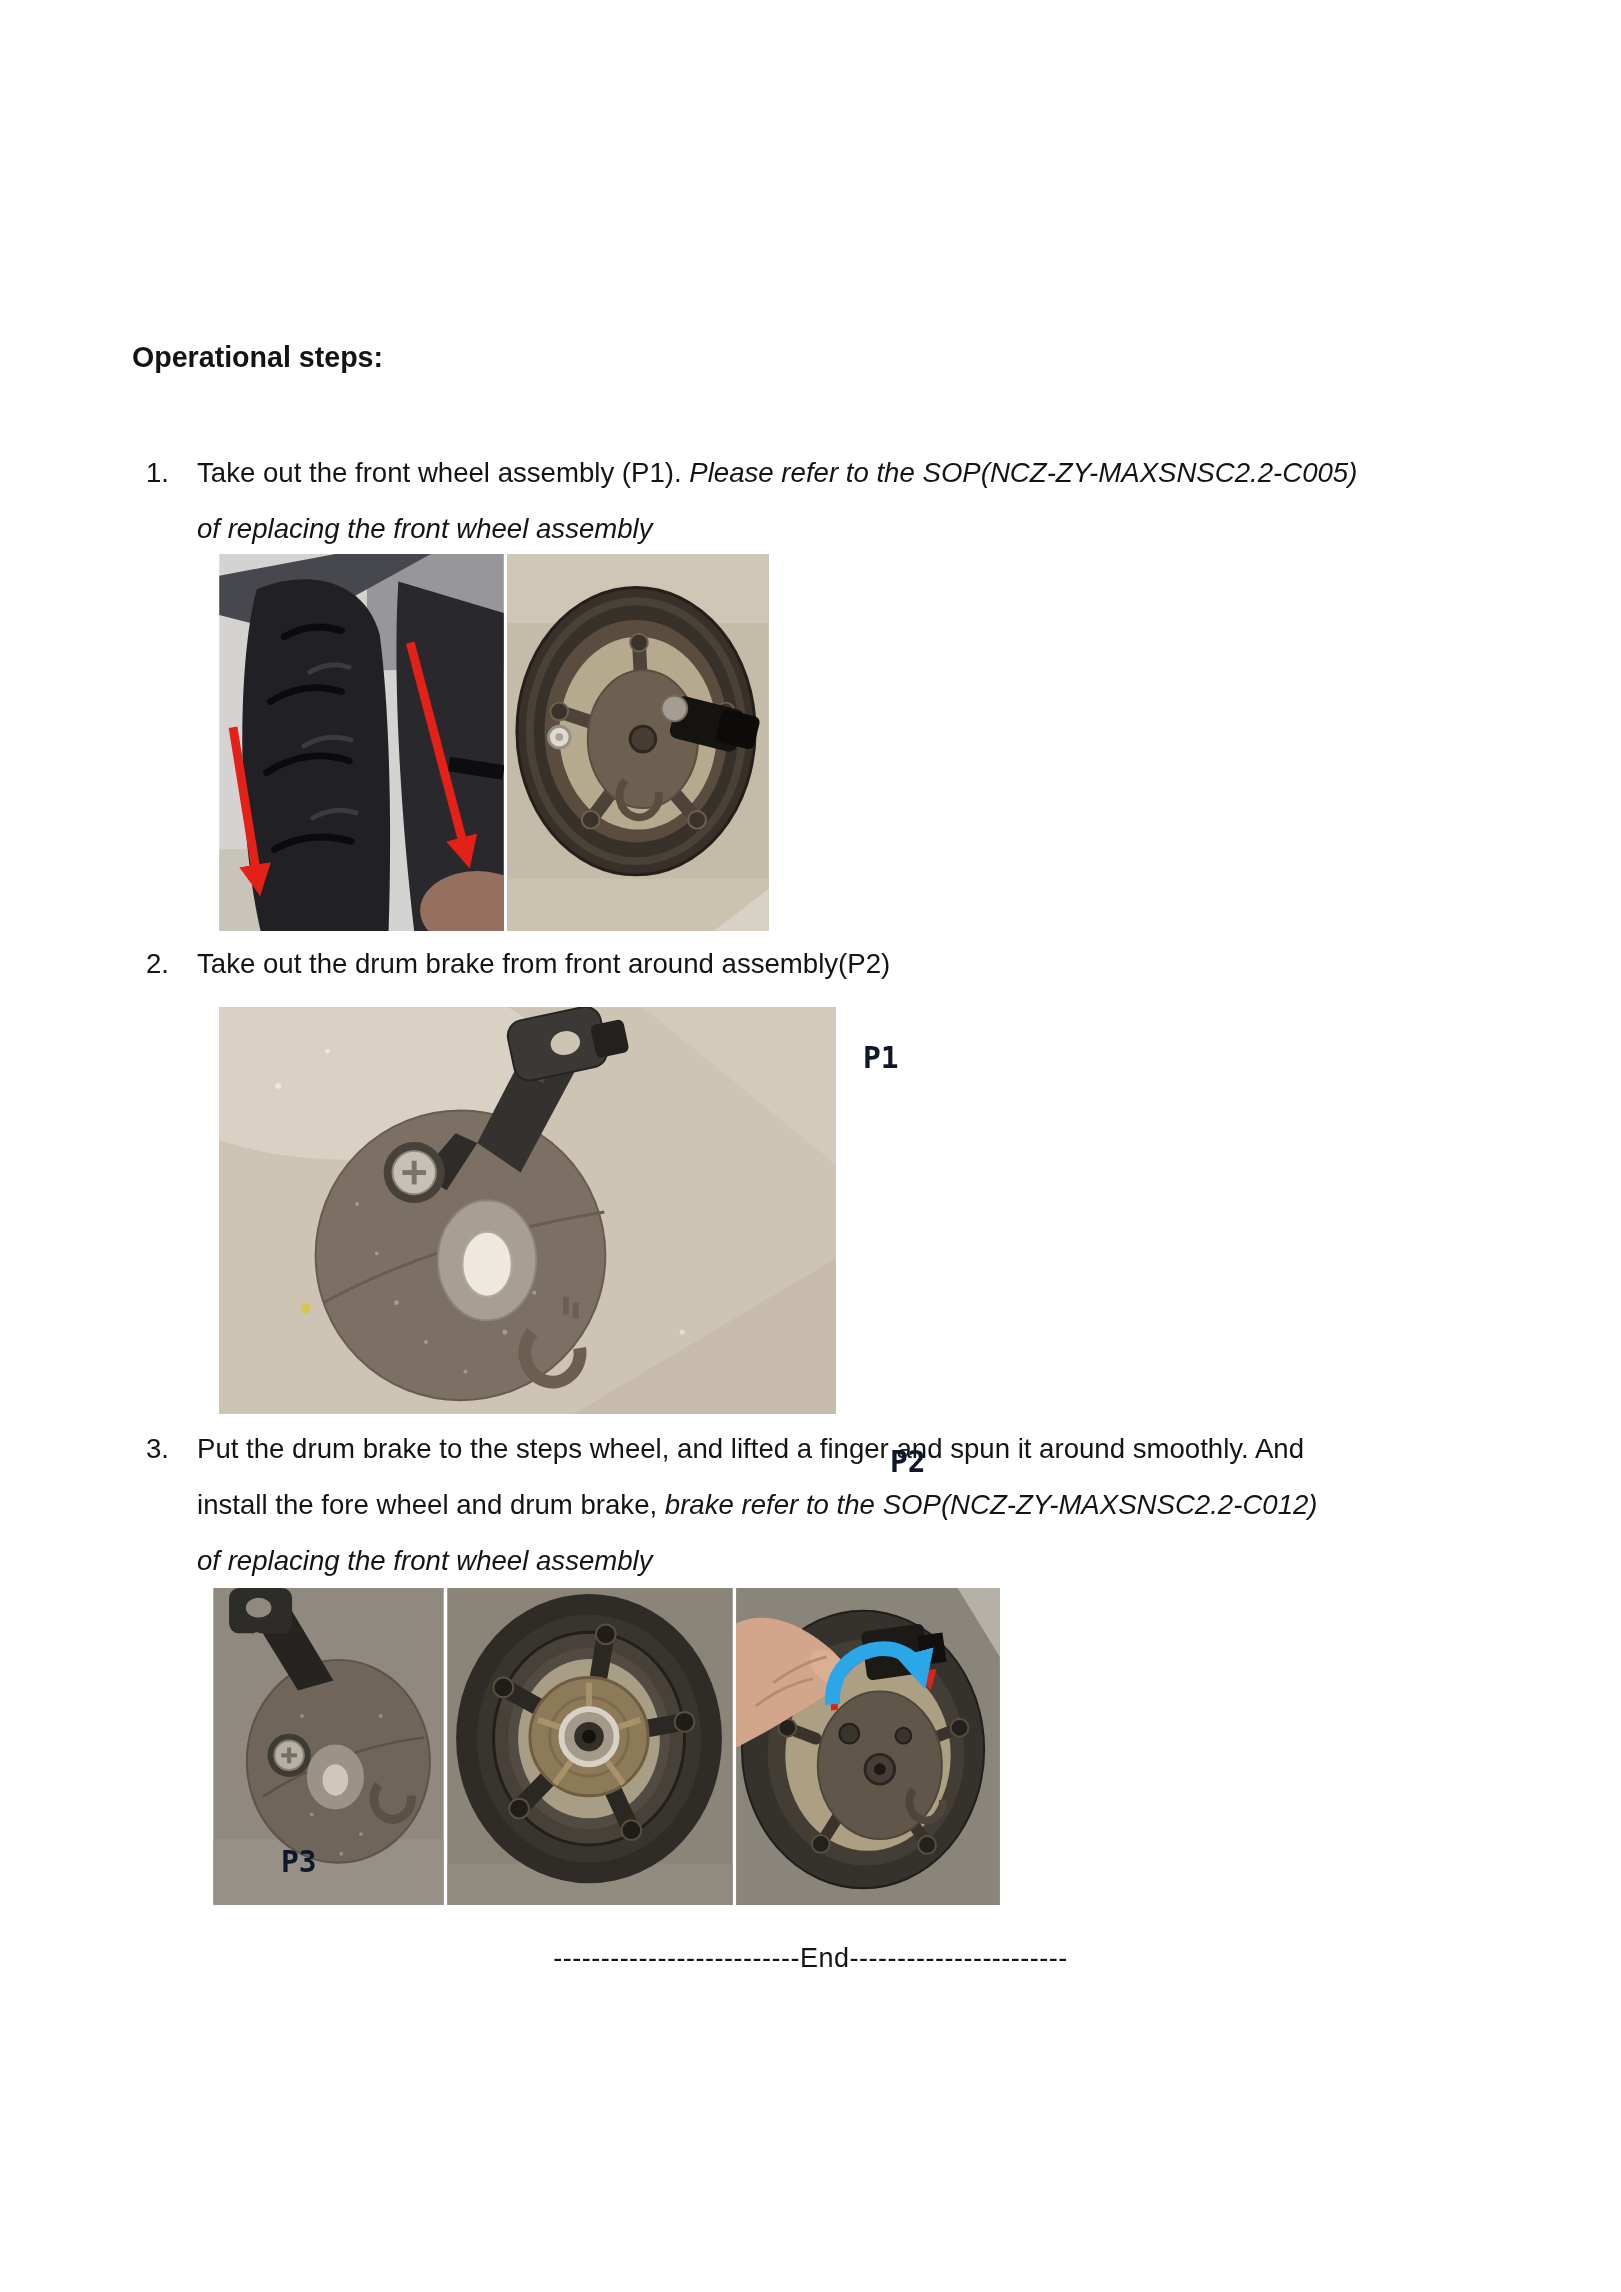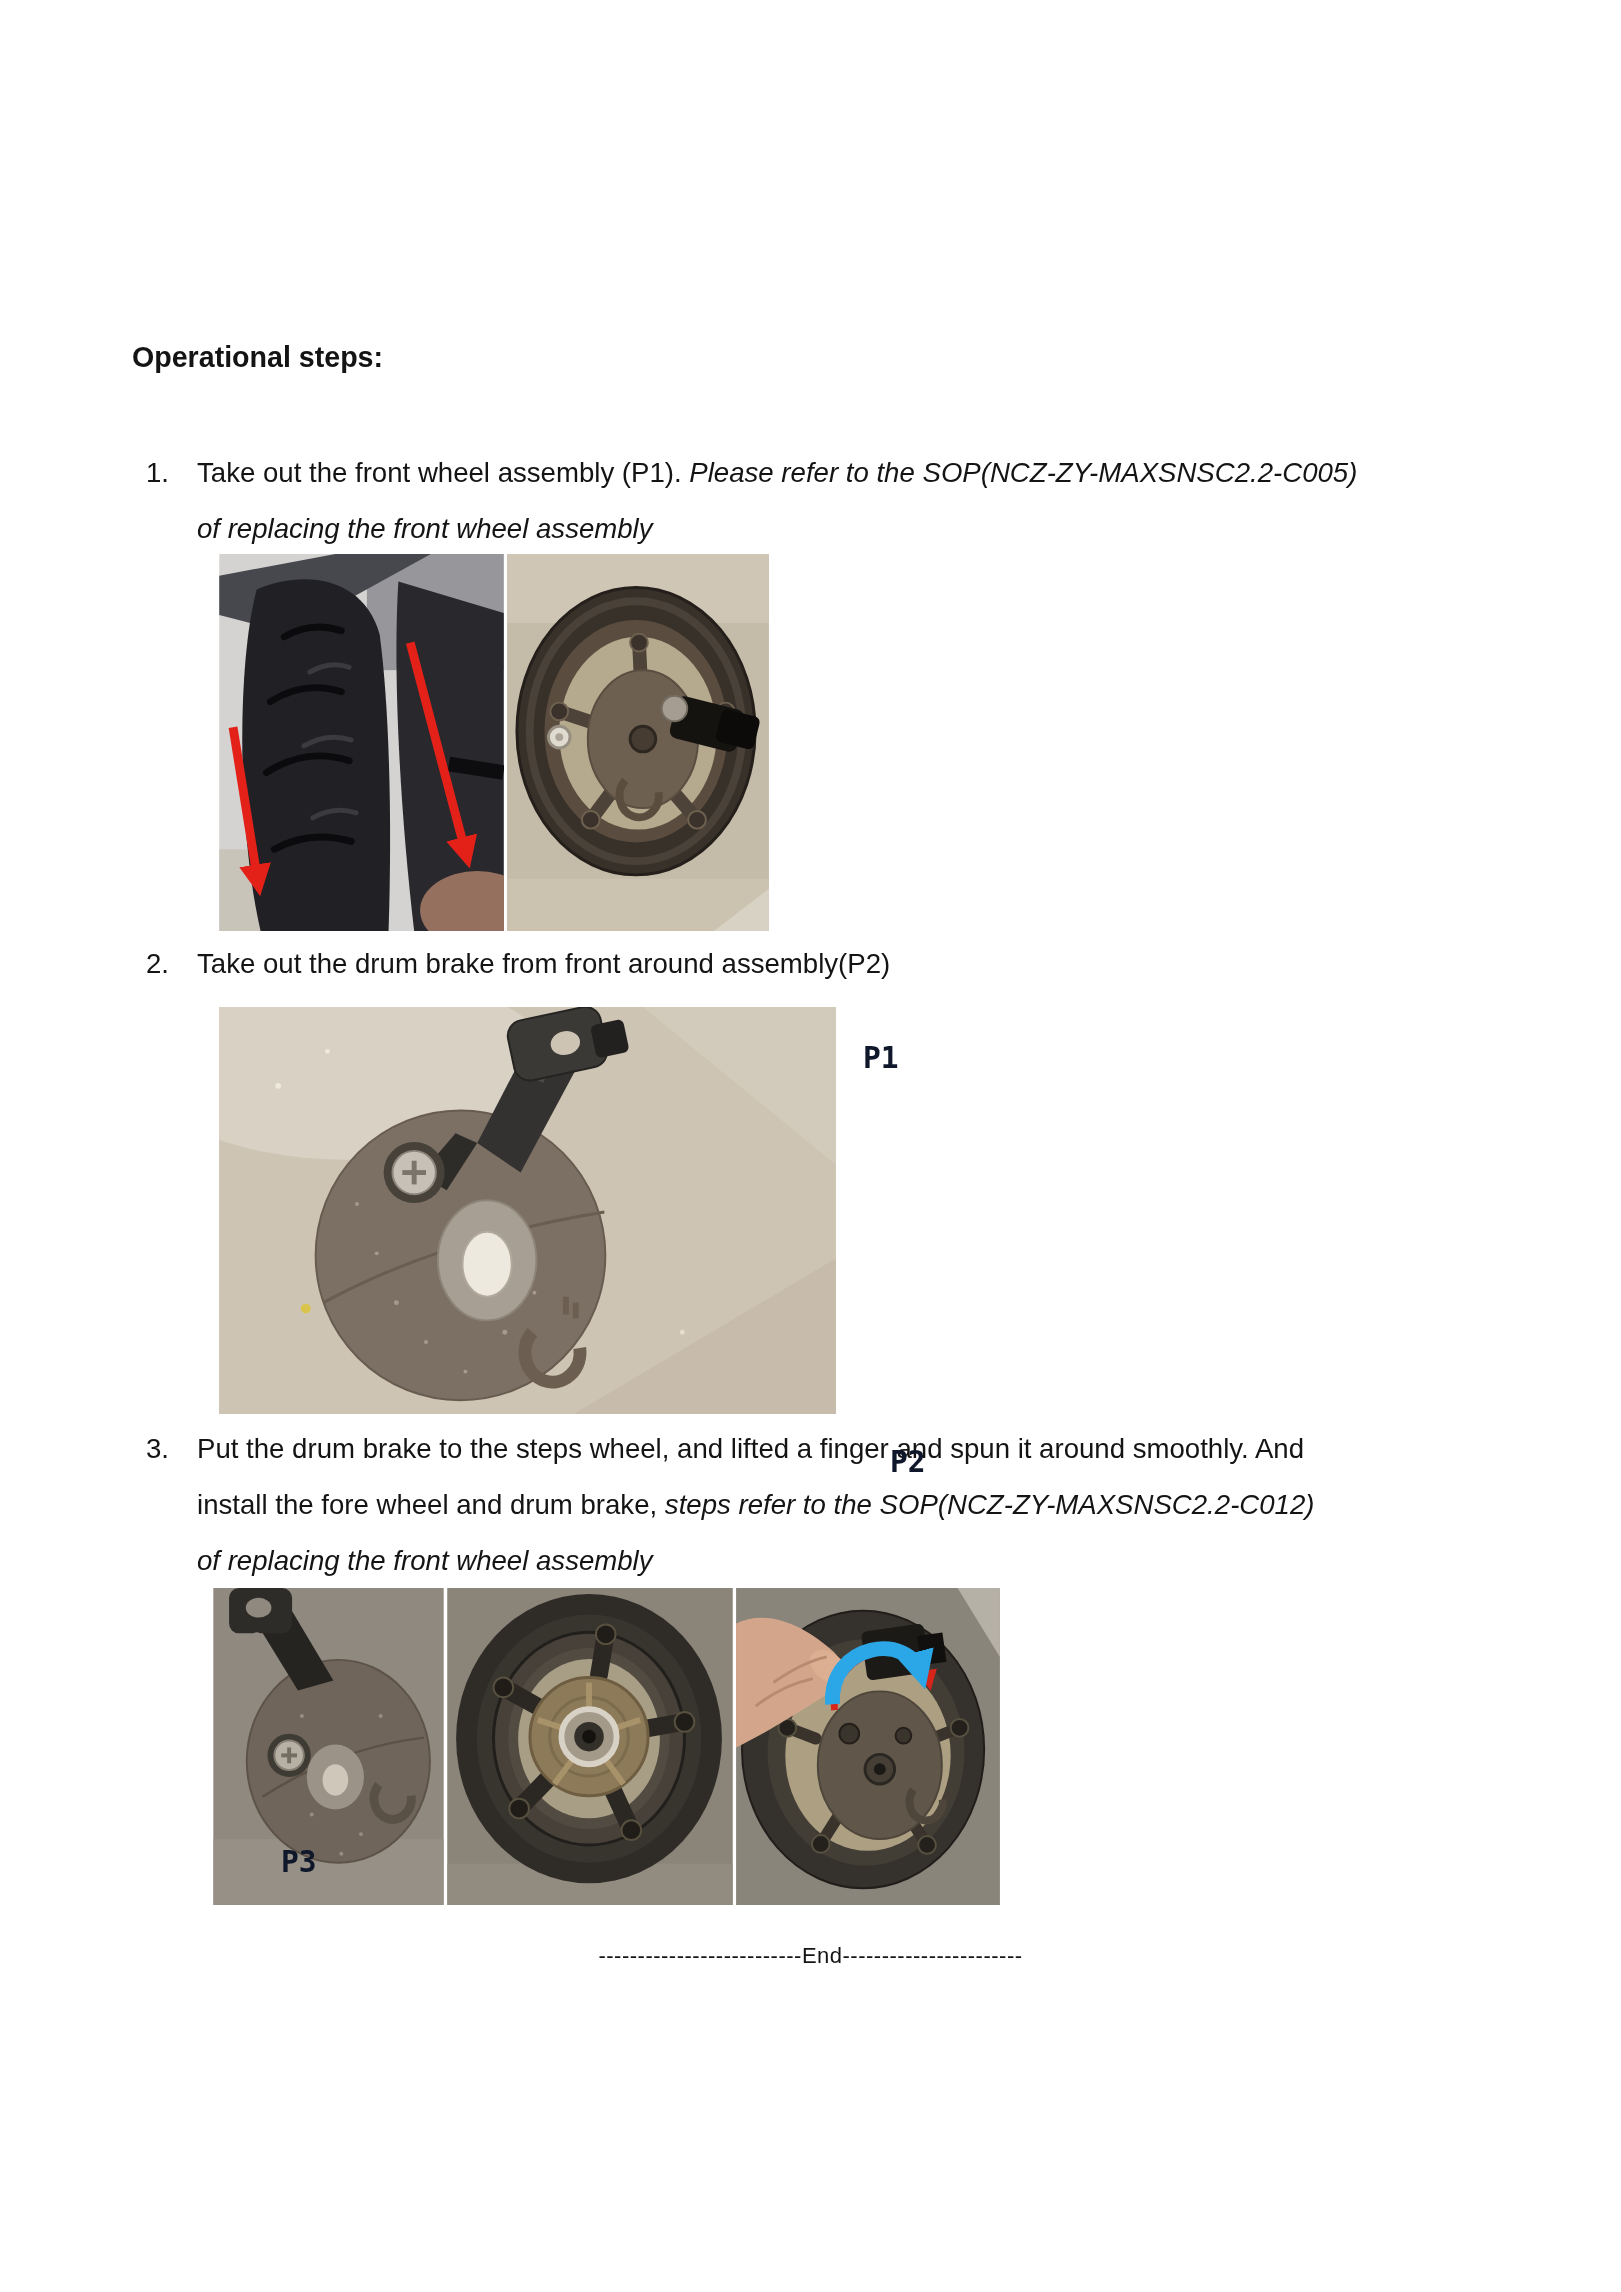--- a/index.html
+++ b/index.html
@@ -23,21 +23,21 @@
   .figrow1 { left:219px; top:554px; }
   .fig2 { position:absolute; left:219px; top:1007px; }
   .figrow3 { left:213px; top:1588px; }
   .plabel {
     position:absolute; font-family:"DejaVu Sans Mono","Liberation Mono",monospace;
     font-weight:700; font-size:29.6px; color:#0f172a; line-height:29.6px;
   }
   .p1 { left:863px; top:1044px; }
   .p2 { left:890px; top:1448px; }
   .p3 { left:250px; top:1848px;margin-left:31px; }
-  .endline { position:absolute; top:1943px; left:0; width:100%; text-align:center; font-size:22px; letter-spacing:0.5px; }
+  .endline { position:absolute; top:1943px; left:0; width:100%; text-align:center; font-size:27px; letter-spacing:0.5px; }
   svg { display:block; }
 </style>
 </head>
 <body>
 
 <div class="page">
 
 
   <div class="heading">Operational steps:</div>
 
@@ -163,21 +163,21 @@
         <line x1="352" y1="312" x2="352" y2="294" stroke="#6c5f52" stroke-width="6"></line>
         <line x1="362" y1="316" x2="362" y2="300" stroke="#6c5f52" stroke-width="6"></line>
       </g>
     </svg>
   </div>
 
   <span class="plabel p1">P1</span>
 
   <div class="step step3">
     <span class="num">3.</span>
-    <span class="txt"><span>Put the drum brake to the steps wheel, and lifted a finger and spun it around smoothly. And</span><br><span>install the fore wheel and drum brake, </span><i>steps refer to the SOP(NCZ-ZY-MAXSNSC2.2-C012)</i><br><i>of replacing the front wheel assembly</i></span>
+    <span class="txt"><span>Put the drum brake to the steps wheel, and lifted a finger and spun it around smoothly. And</span><br><span>install the fore wheel and drum brake, </span><i>brake refer to the SOP(NCZ-ZY-MAXSNSC2.2-C012)</i><br><i>of replacing the front wheel assembly</i></span>
   </div>
 
   <span class="plabel p2">P2</span>
 
   <div class="figrow figrow3">
     <svg width="231" height="317" viewBox="0 0 234 322">
       <rect width="234" height="322" fill="#8f897f"></rect>
       <rect x="0" y="255" width="234" height="67" fill="#99938a" opacity="0.7"></rect>
       <ellipse cx="127" cy="176" rx="93" ry="103" fill="#70655b" stroke="#5d5348" stroke-width="2"></ellipse>
       <path d="M50,212 Q128,162 214,152" stroke="#5c5147" stroke-width="2.5" fill="none"></path>

